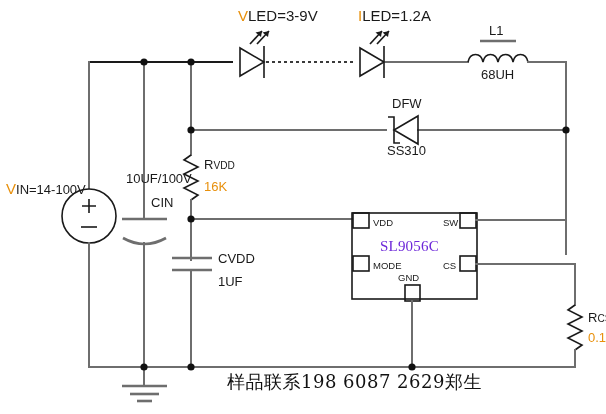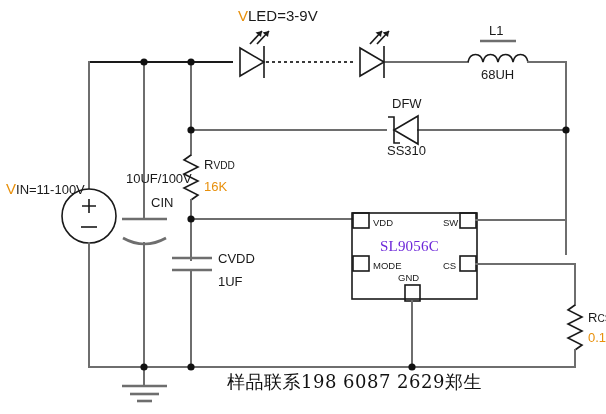--- a/index.html
+++ b/index.html
@@ -245,30 +245,31 @@
       <circle class="junction" cx="566" cy="130" r="3.6"></circle>
       <circle class="junction" cx="144" cy="367" r="3.6"></circle>
       <circle class="junction" cx="191" cy="367" r="3.6"></circle>
       <circle class="junction" cx="412" cy="367" r="3.6"></circle>
     </g>
 
   </svg>
 
   <div class="lbl lbl-15" style="left:238px; top:8px;"><span class="accent">V</span><span>LED=3-9V</span></div>
 
+  <div class="lbl lbl-15" style="left:358px; top:8px;"><span class="accent">I</span><span>LED=1.2A</span></div>
 
   <div class="lbl lbl-13" style="left:489px; top:24px;">L1</div>
 
   <div class="lbl lbl-13" style="left:481px; top:68px;">68UH</div>
 
   <div class="lbl lbl-13" style="left:392px; top:97px;">DFW</div>
 
   <div class="lbl lbl-13" style="left:387px; top:144px;">SS310</div>
 
-  <div class="lbl lbl-13" style="left:6px; top:181px;"><span class="accent" style="font-size:15px;">V</span><span>IN=11-100V</span></div>
+  <div class="lbl lbl-13" style="left:6px; top:181px;"><span class="accent" style="font-size:15px;">V</span><span>IN=14-100V</span></div>
 
   <div class="lbl lbl-13" style="left:110px; top:172px;margin-left:16px;">10UF/100V</div>
 
   <div class="lbl lbl-13" style="left:151px; top:196px;">CIN</div>
 
   <div class="lbl lbl-13" style="left:204px; top:158px;"><span>R</span><span class="sub-cap">VDD</span></div>
 
   <div class="lbl lbl-13 accent" style="left:204px; top:180px;">16K</div>
 
   <div class="lbl lbl-13" style="left:218px; top:252px;">CVDD</div>

